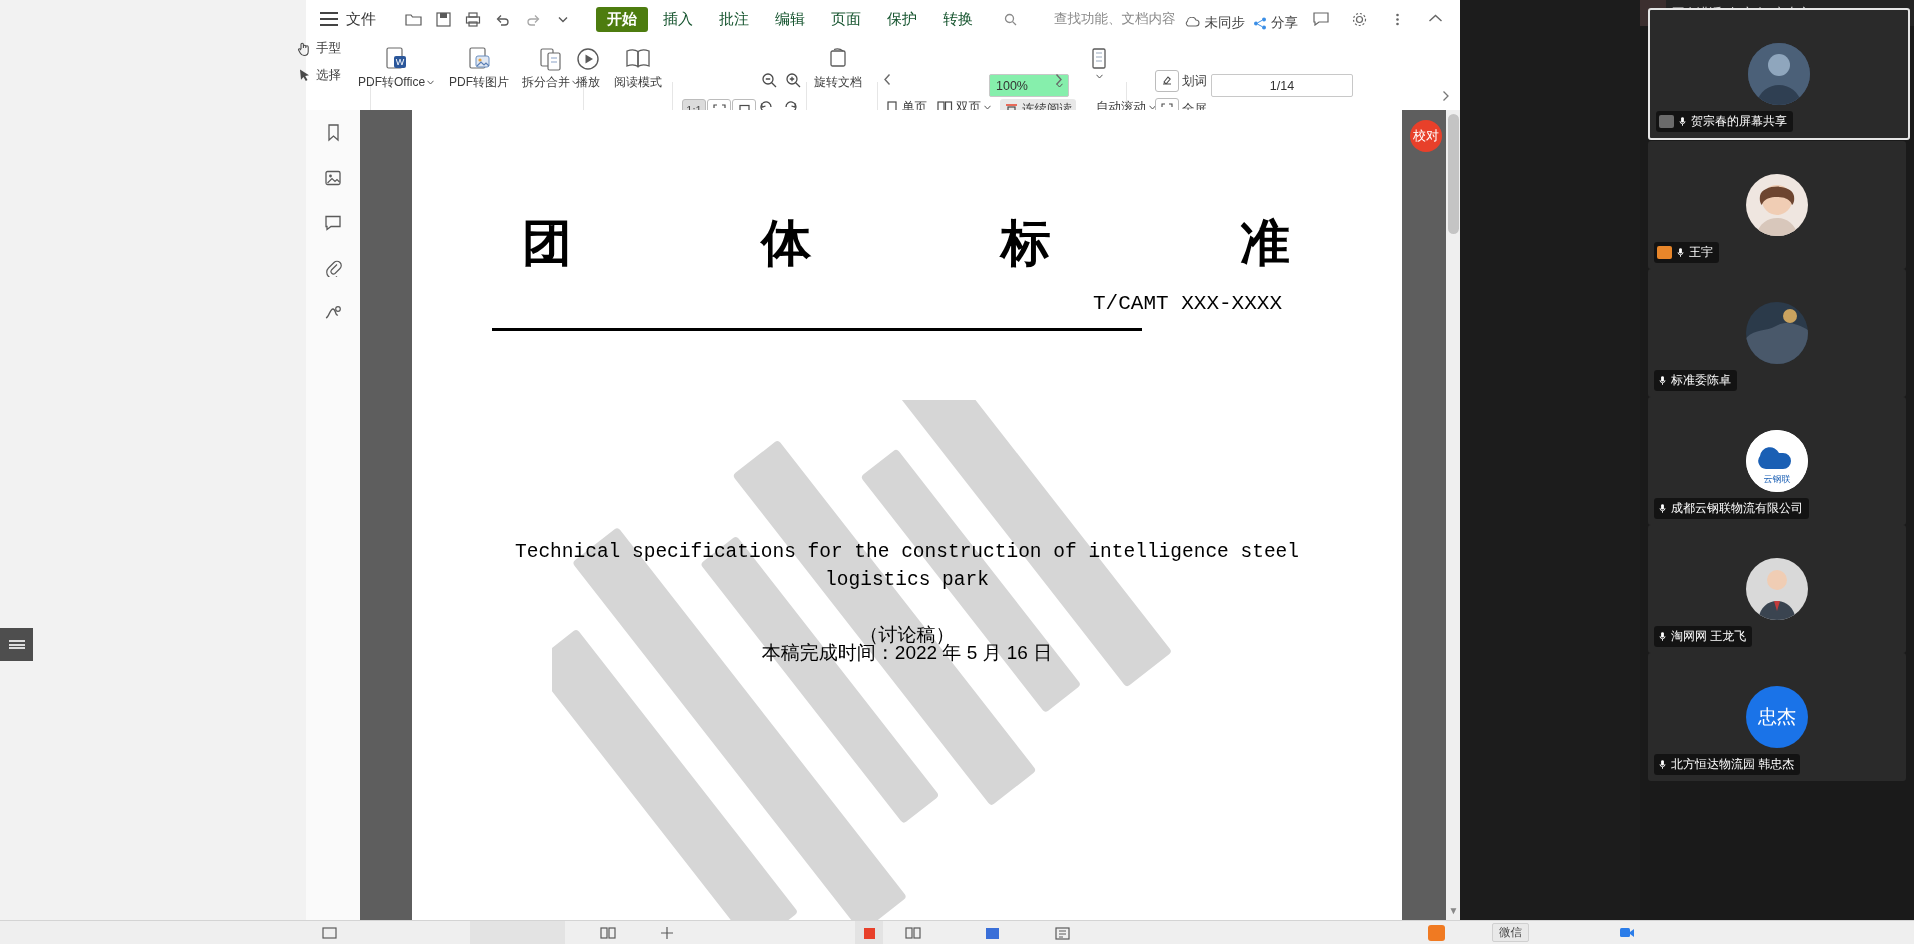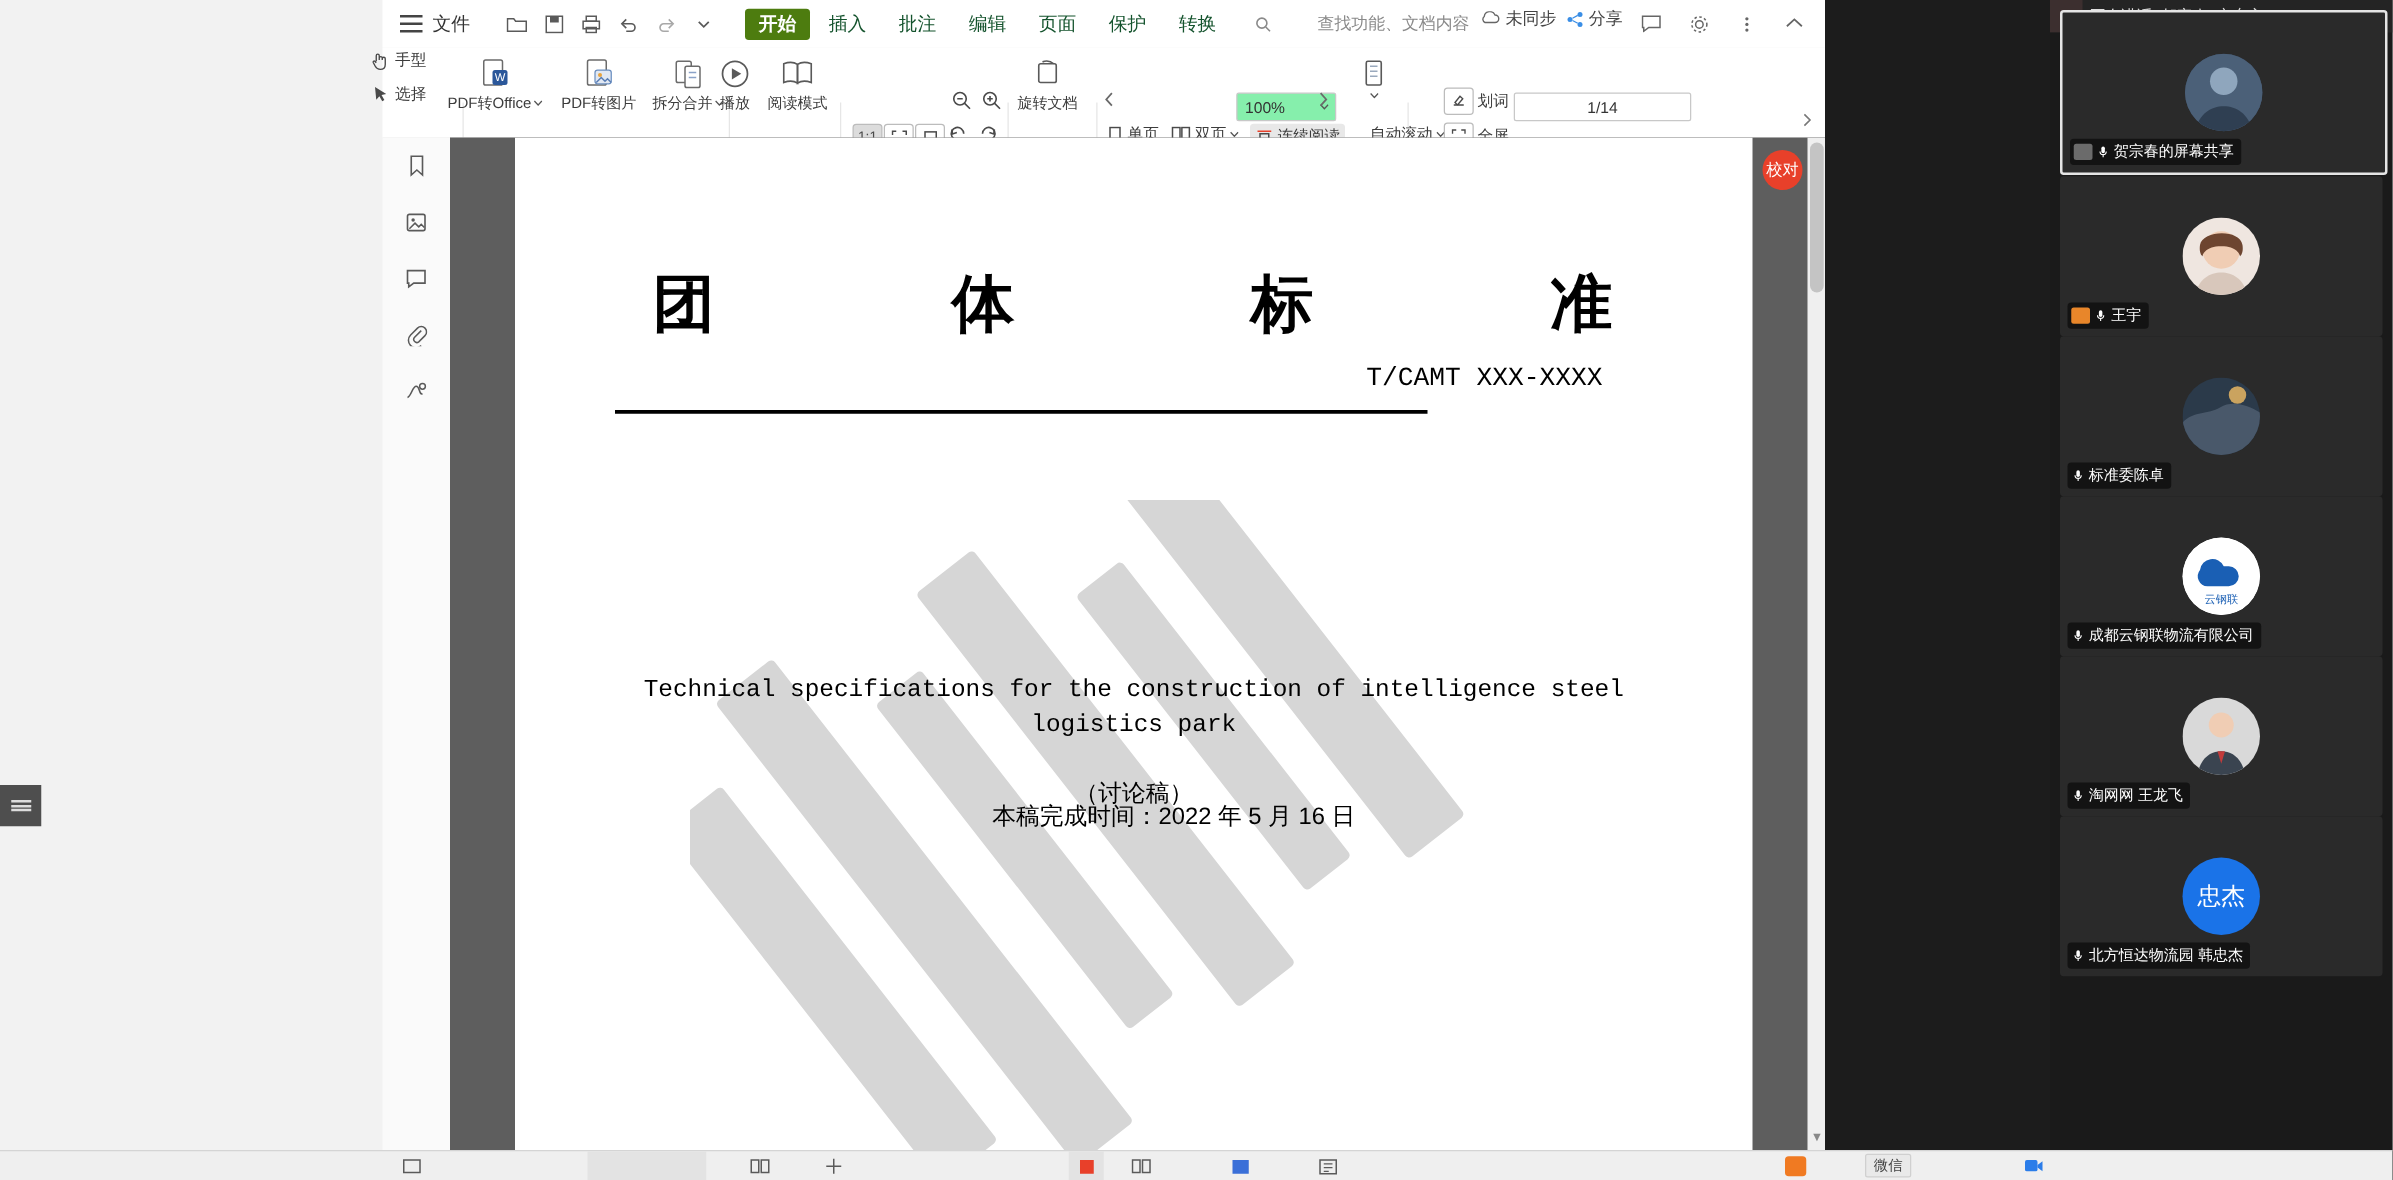--- a/index.html
+++ b/index.html
@@ -19,21 +19,21 @@
   
   .tb1{position:absolute;left:306px;top:0;width:1154px;height:38px;background:#fff;display:flex;align-items:center;}
   .tb2{position:absolute;left:306px;top:38px;width:1154px;height:72px;background:#fff;border-bottom:1px solid #e3e3e3;}
   .hamburger{width:18px;height:14px;display:flex;flex-direction:column;justify-content:space-between;margin-left:14px;}
   .hamburger span{display:block;height:2px;background:#444;}
   .file-label{font-size:15px;color:#333;margin-left:8px;}
   .icon-btn{width:30px;height:26px;display:flex;align-items:center;justify-content:center;color:#555;font-size:15px;}
   .tab{font-size:15px;color:#14532d;padding:3px 11px;margin:0 2px;border-radius:3px;}
   .tab.active{background:#4d7c0f;color:#fff;font-weight:bold;}
   .search-box{display:flex;align-items:center;margin-left:18px;color:#8a8a8a;font-size:13.5px;gap:32px;}
-  .right-tools{margin-left:auto;display:flex;align-items:flex-start;gap:8px;padding-right:10px;font-size:13.5px;color:#444;}
+  .right-tools{margin-left:auto;display:flex;align-items:flex-end;gap:8px;padding-right:10px;font-size:13.5px;color:#444;}
   .pill{display:flex;align-items:center;gap:4px;}
 
   
   .rb{position:absolute;display:flex;flex-direction:column;align-items:center;font-size:12px;color:#3c3c3c;}
   .rb .big{width:34px;height:30px;display:flex;align-items:center;justify-content:center;}
   .rbrow{position:absolute;display:flex;align-items:center;gap:3px;font-size:12.5px;color:#3c3c3c;}
   .sq{width:22px;height:20px;border:1px solid #bcbcbc;border-radius:3px;display:flex;align-items:center;justify-content:center;font-size:11px;color:#4a4a4a;background:#fff;}
   .sep{position:absolute;top:44px;width:1px;height:56px;background:#e6e6e6;}
   .zoombox{position:absolute;left:683px;top:36px;width:72px;height:21px;border:1px solid #c8c8c8;border-radius:2px;background:#86efac;font-size:12.5px;color:#333;display:flex;align-items:center;padding-left:6px;}
   .pagebox{position:absolute;left:905px;top:36px;width:140px;height:21px;border:1px solid #c8c8c8;border-radius:2px;background:#fff;font-size:12.5px;color:#333;display:flex;align-items:center;justify-content:center;}
@@ -45,21 +45,21 @@
   
   .doc-area{position:absolute;left:360px;top:110px;width:1100px;height:810px;background:#5e5e5e;overflow:hidden;}
   .page{position:absolute;left:52px;top:0;width:990px;height:810px;background:#fff;}
   .watermark{position:absolute;left:140px;top:290px;width:700px;height:520px;overflow:hidden;}
   .doc-title-row{position:absolute;top:100px;left:110px;width:770px;display:flex;justify-content:space-between;font-size:50px;font-weight:bold;color:#000;letter-spacing:2px;}
   .doc-code{position:absolute;top:182px;left:0;width:870px;text-align:right;font-family:"Liberation Mono","DejaVu Sans Mono",monospace;font-size:21px;color:#000;}
   .doc-rule{position:absolute;top:218px;left:80px;width:650px;height:3px;background:#000;}
   .doc-main-title{position:absolute;top:380px;left:0;width:990px;text-align:center;font-size:33px;font-weight:bold;color:#000;}
   .doc-en{position:absolute;top:428px;left:60px;width:870px;text-align:center;font-family:"Liberation Mono","DejaVu Sans Mono",monospace;font-size:19.5px;color:#000;line-height:28px;}
   .doc-sub{position:absolute;top:512px;left:0;width:990px;text-align:center;font-size:19px;color:#000;}
-  .doc-date{position:absolute;top:530px;left:0;width:990px;text-align:center;font-size:19px;color:#000;padding-left:32px;}
+  .doc-date{position:absolute;top:530px;left:0;width:990px;text-align:center;font-size:19px;color:#000;}
   .red-badge{position:absolute;right:18px;top:10px;width:32px;height:32px;border-radius:50%;background:#e8402a;color:#fff;display:flex;align-items:center;justify-content:center;font-size:13px;}
   .scrollbar{position:absolute;right:0;top:0;width:14px;height:810px;background:#efefef;}
   .scrollthumb{position:absolute;right:1px;top:4px;width:11px;height:120px;background:#c4c4c4;border-radius:6px;}
   .scroll-arrow{position:absolute;right:1px;bottom:4px;width:11px;text-align:center;color:#888;font-size:10px;}
 
   .float-btn{position:absolute;left:0;top:628px;width:33px;height:33px;background:#4e4e4e;display:flex;align-items:center;justify-content:center;}
   .float-btn span{display:block;width:16px;height:2px;background:#ddd;margin:1.5px 0;}
 
   
   .speaking-bar{position:absolute;left:1640px;top:0;width:274px;height:26px;background:#242424;display:flex;align-items:center;color:#ddd;font-size:12.5px;overflow:hidden;}

